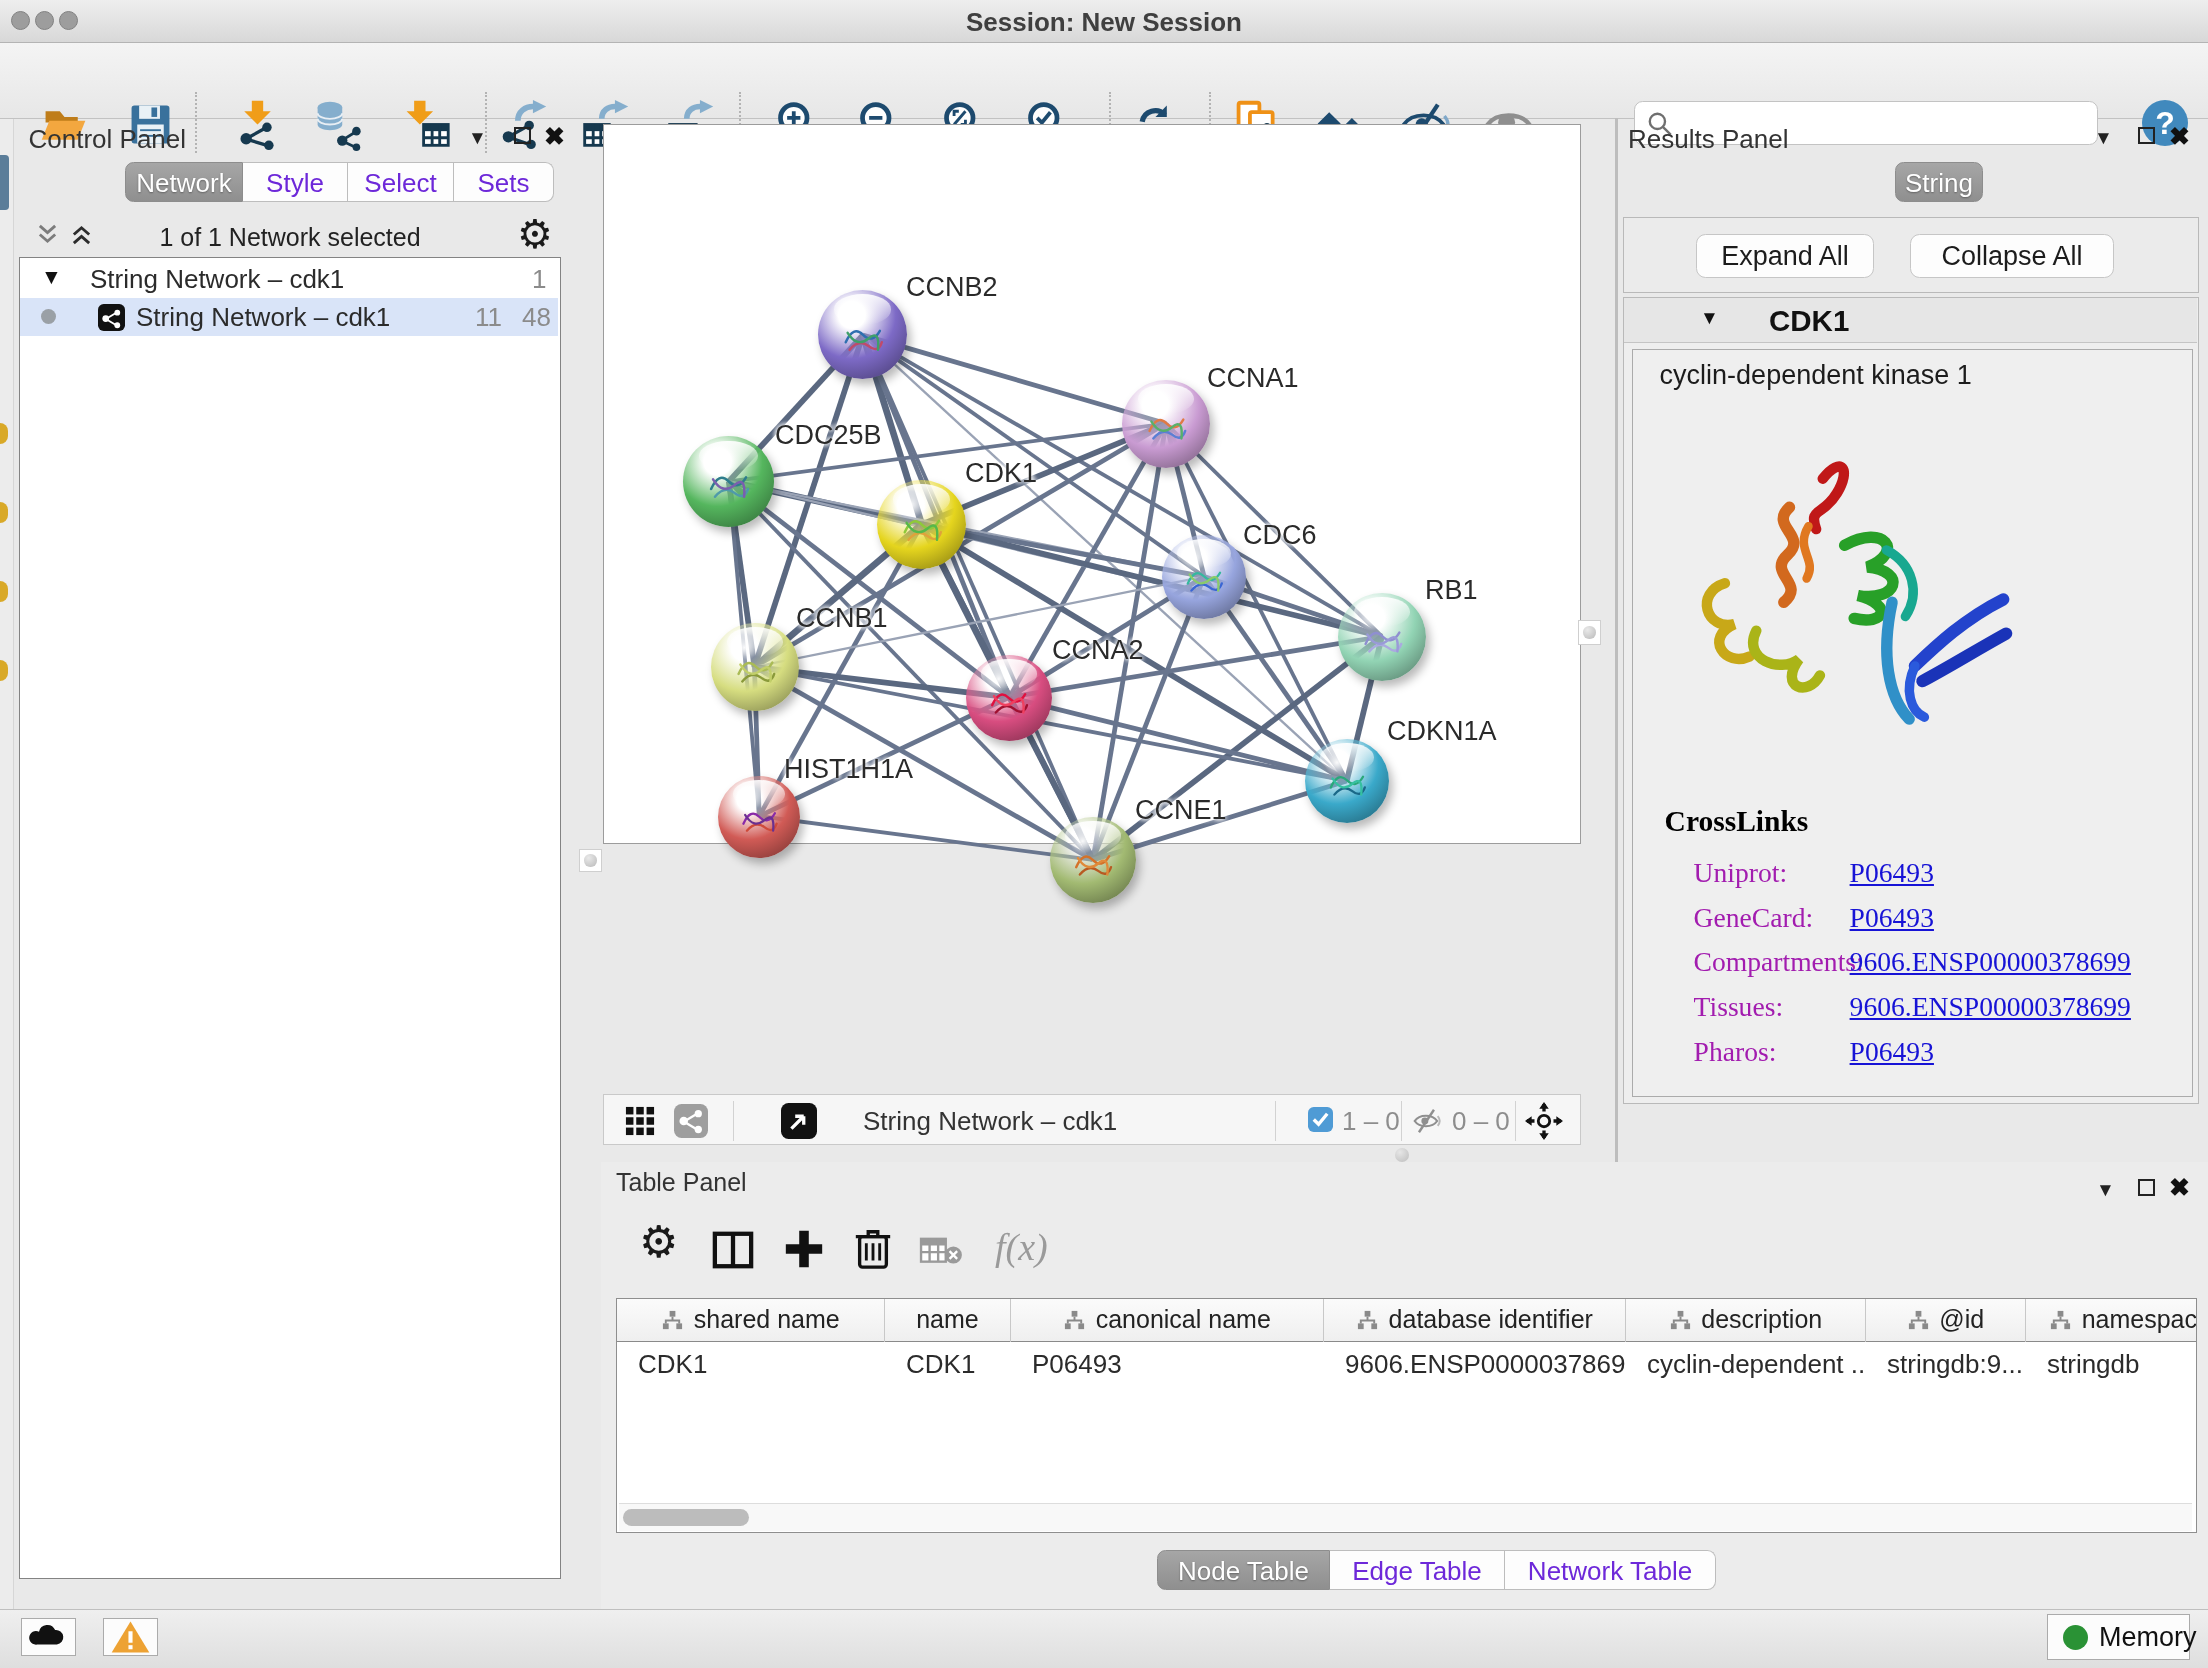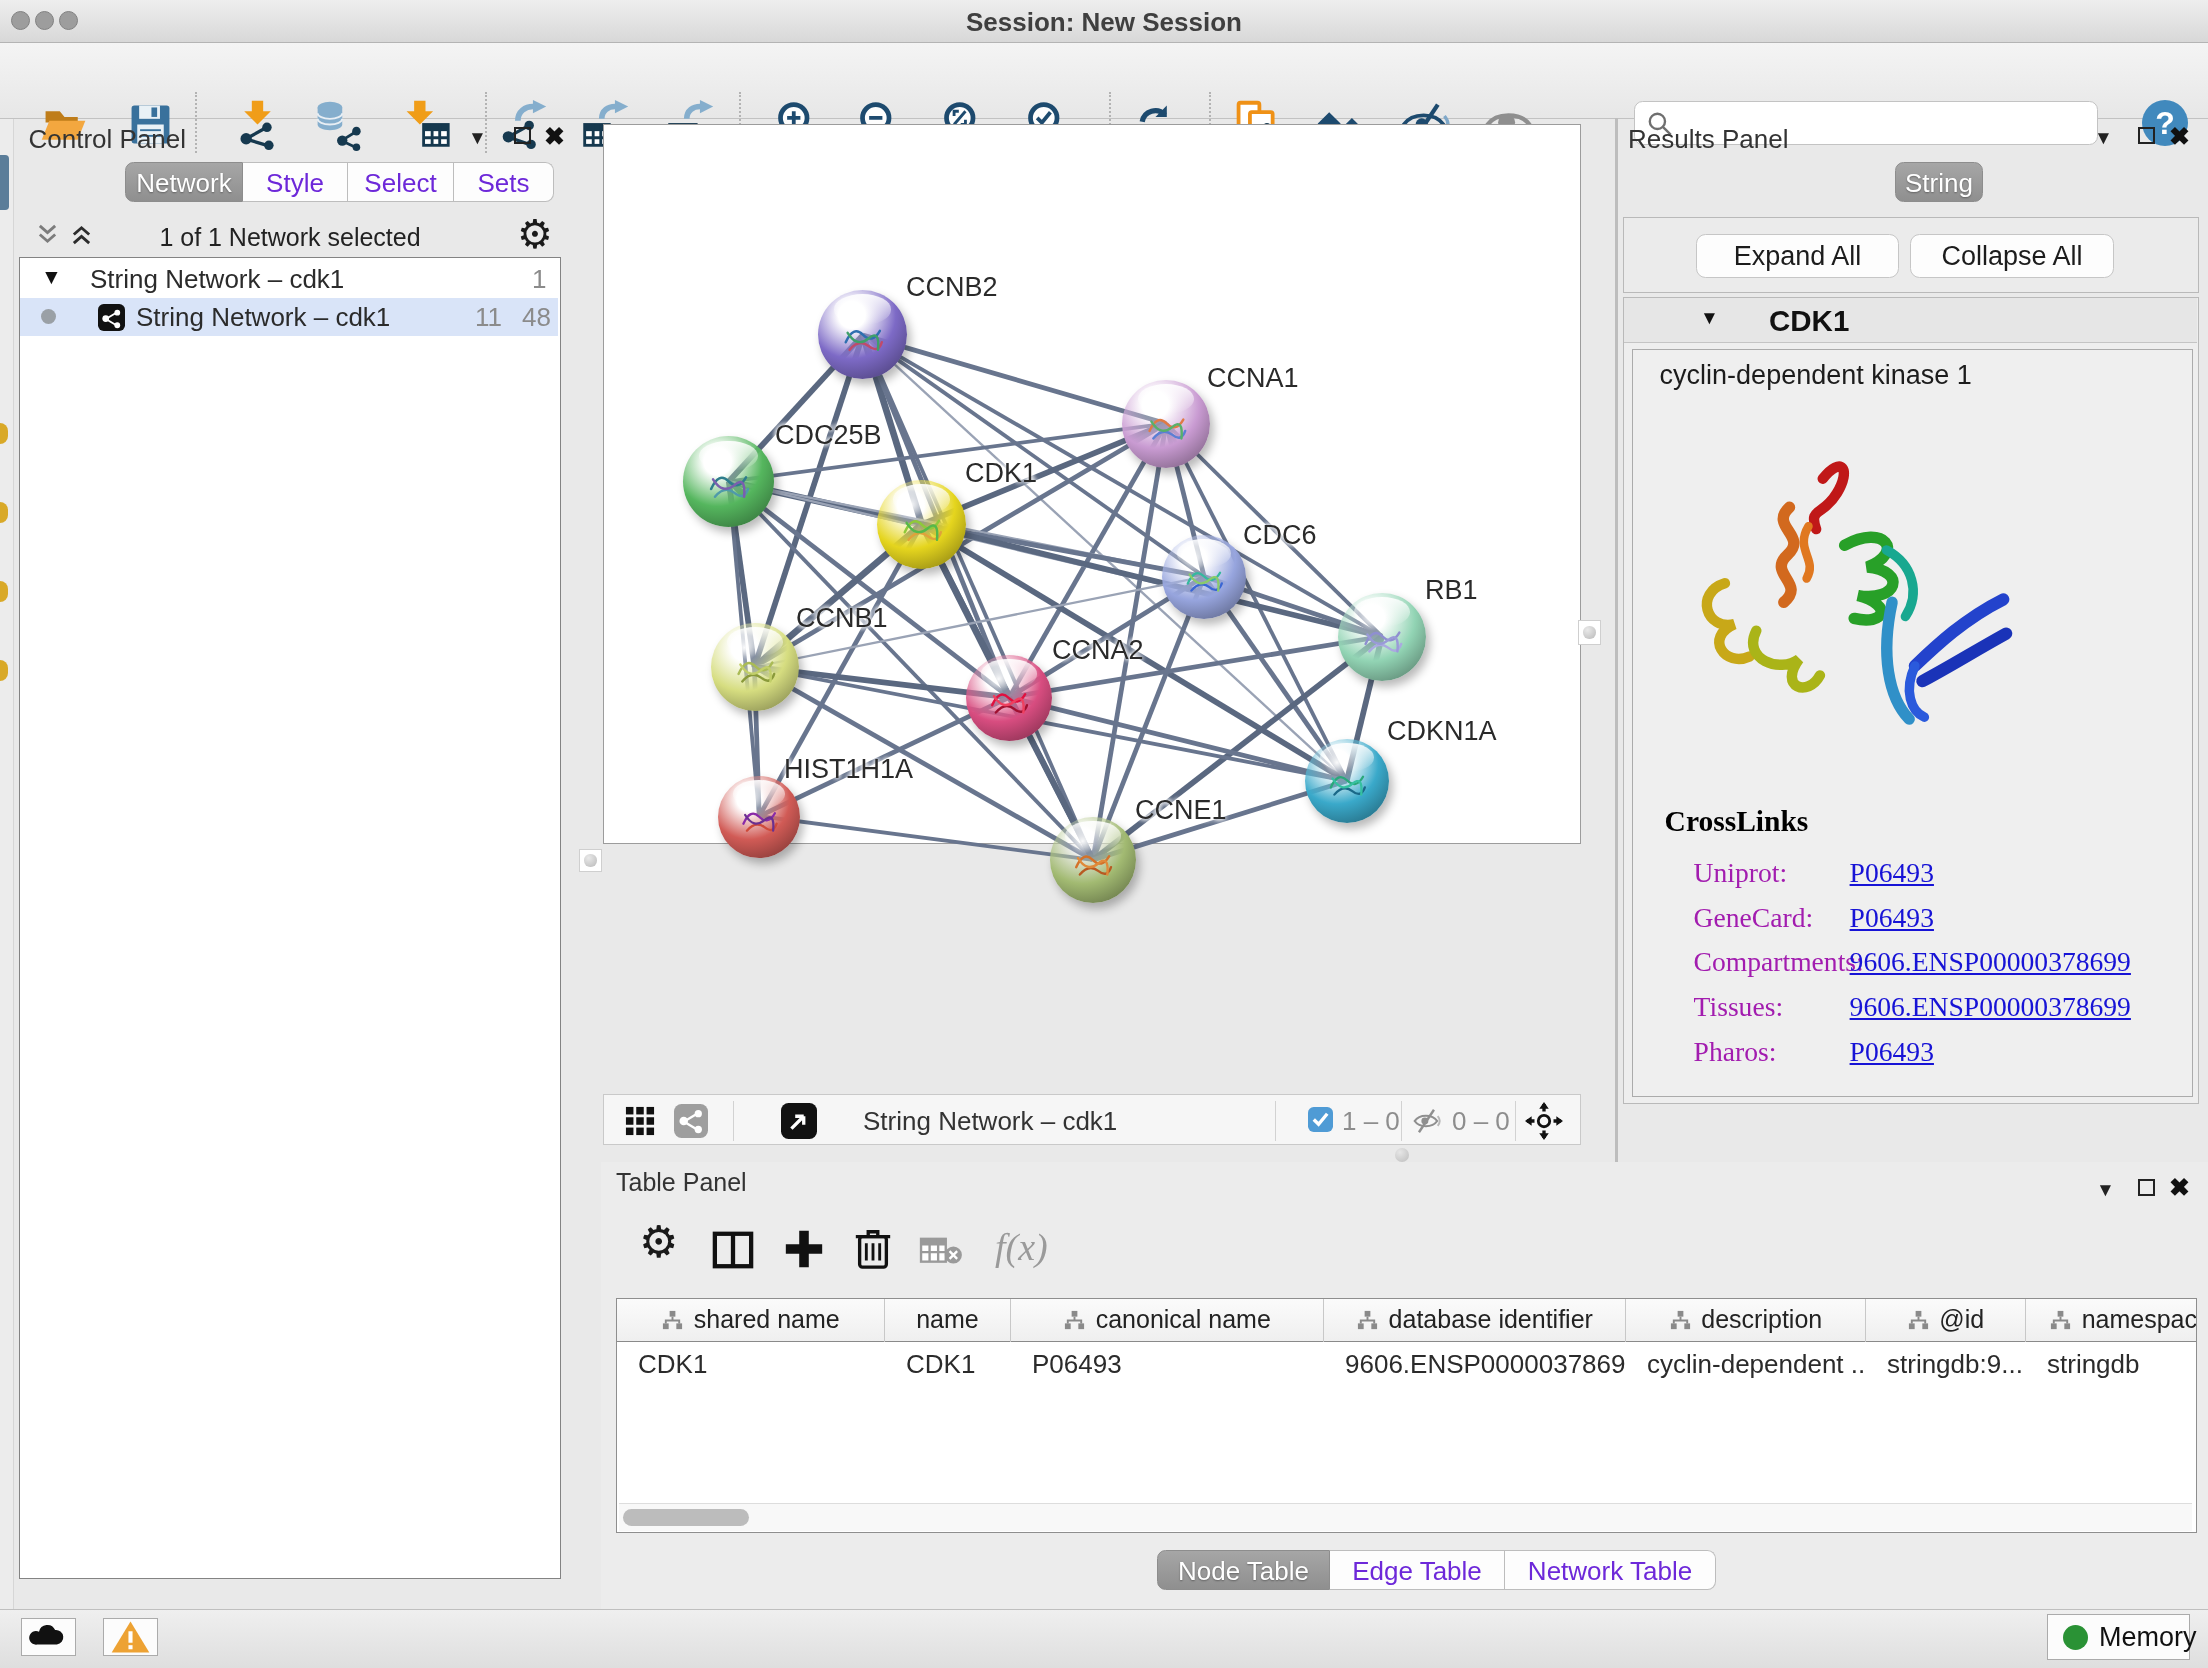--- a/index.html
+++ b/index.html
@@ -514,21 +514,21 @@
   <div class="abs panel-title" style="left:1628px;top:124px">Results Panel</div>
   <div class="abs pc-drop" style="left:2094px;top:127px">▼</div>
   <div class="abs pc-box" style="left:2138px;top:127px"></div>
   <div class="abs pc-x" style="left:2169px;top:126px">✖</div>
 
   <div class="abs seg" style="left:1860px;top:162px">
     <div class="seg-active" style="width:88px;border-radius:8.6px">String</div>
   </div>
 
   <div class="rp-group" style="left:1623px;top:217px;width:576px;height:76px">
-    <div class="rp-btn" style="left:72px;top:16px;width:203px">Expand All</div>
+    <div class="rp-btn" style="left:72px;top:16px;width:178px">Expand All</div>
     <div class="rp-btn" style="left:286px;top:16px;width:204px">Collapse All</div>
   </div>
 
   <div class="rp-group" style="left:1623px;top:297px;width:576px;height:807px;background:#eeeeee">
     <div class="abs" style="left:0;top:0;width:573px;height:44px;background:#e6e6e6;border-bottom:1px solid #c4c4c4">
       <span style="position:absolute;left:76px;top:8.6px;font-size:19px;color:#111">▼</span>
       <span style="position:absolute;left:145px;top:5.7px;font-size:29.5px;font-weight:bold;color:#111">CDK1</span>
     </div>
     <div class="abs" style="left:7.6px;top:51px;width:559px;height:746px;background:#efefef;border:1px solid #ababab">
       <div style="position:absolute;left:27px;top:9.5px;font-size:27px;color:#1c1c1c">cyclin-dependent kinase 1</div>

